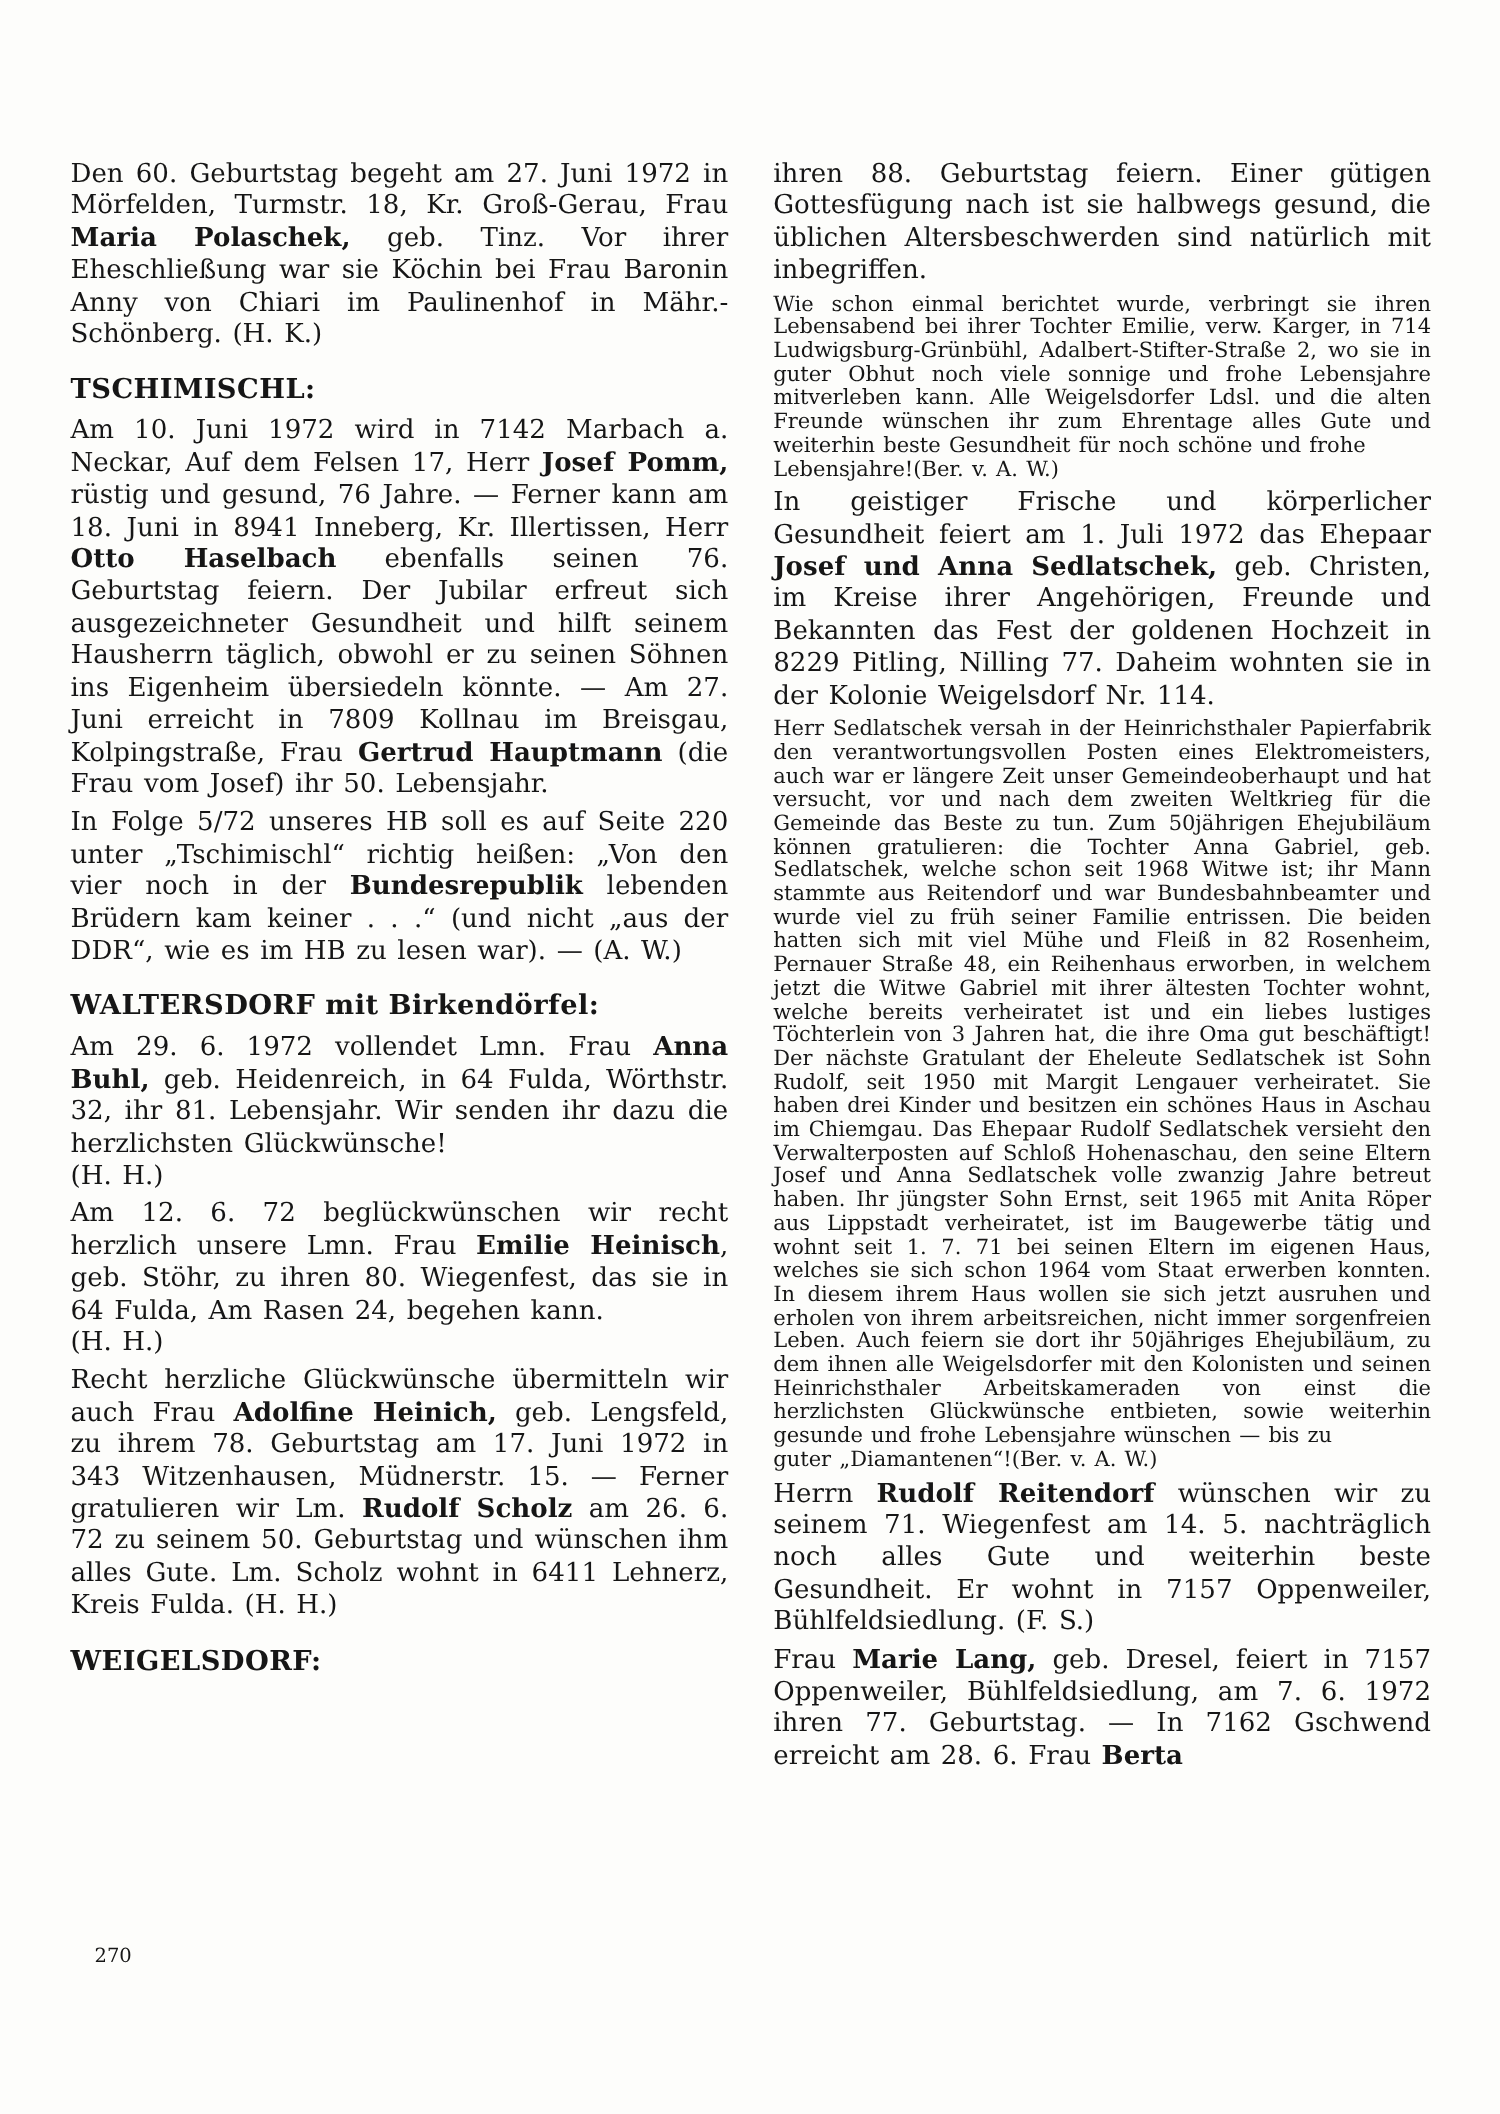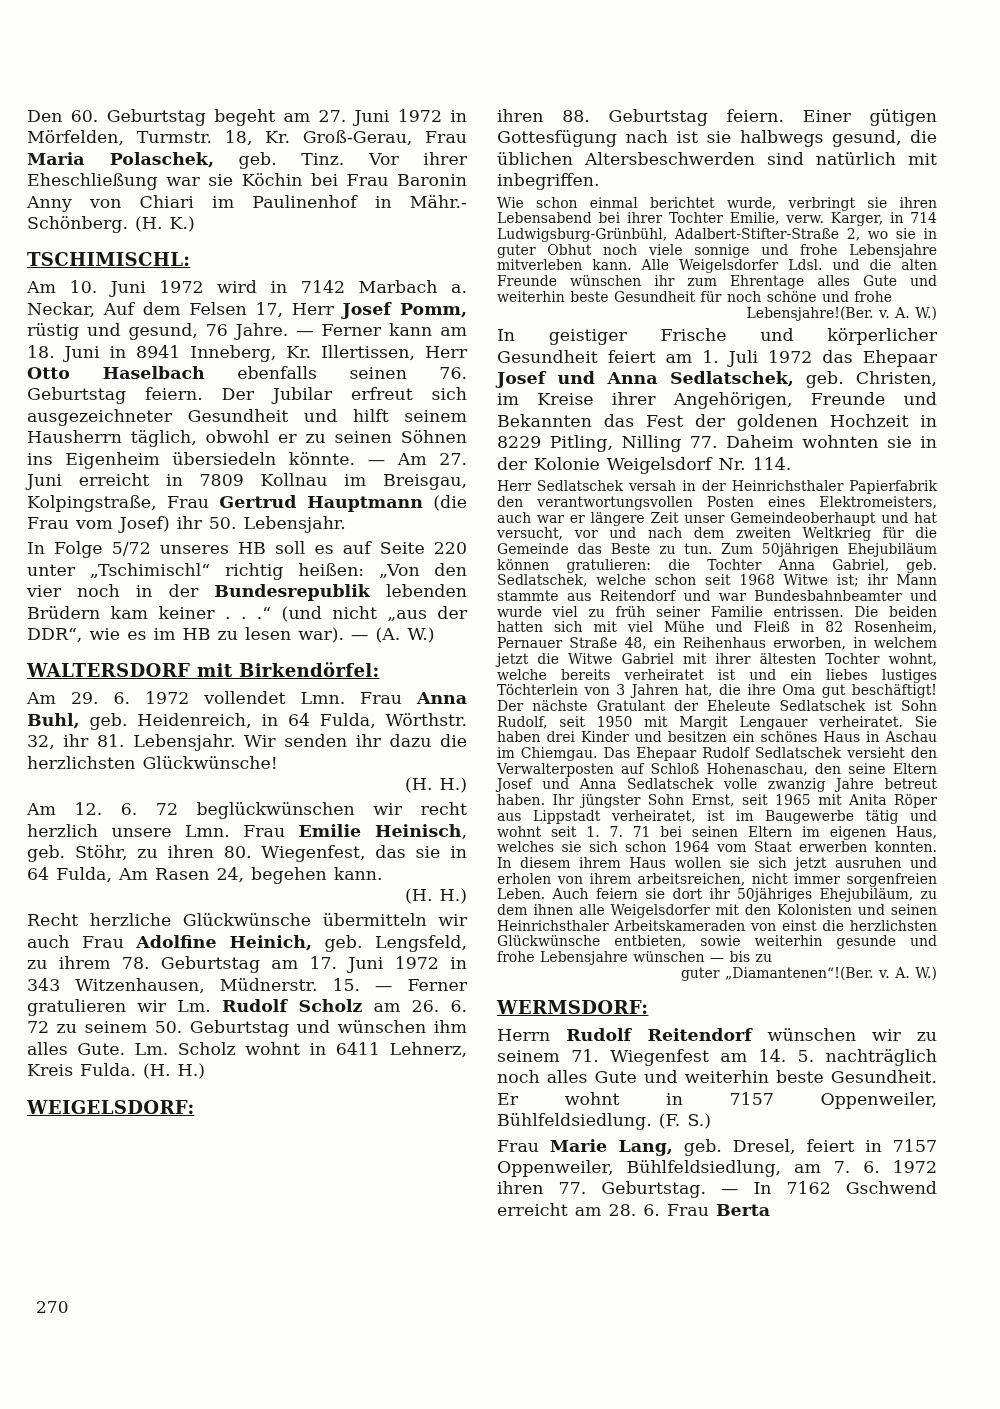--- a/index.html
+++ b/index.html
@@ -12,21 +12,21 @@
     width: 1000px;
     height: 1409px;
     margin: 0 auto;
     background: #fdfdfb;
     color: #161616;
     overflow: hidden;
   }
   .columns {
     display: flex;
     gap: 30px;
-    padding: 106px 46px 0 27px;
+    padding: 106px 46px 0 47px;
   }
   .col { width: 440px; }
   p { margin: 0; }
   .para {
     font-size: 17.4px;
     line-height: 21.4px;
     text-align: justify;
     margin-bottom: 4px;
     word-spacing: 1.5px;
   }
@@ -38,31 +38,30 @@
     margin: 1px 0 4px 0;
     word-spacing: 1px;
   }
   .heading {
     font-size: 18.2px;
     line-height: 22px;
     font-weight: bold;
     letter-spacing: 0.3px;
     margin: 15px 0 6px 0;
     text-align: left;
-    text-decoration: underline;
   }
   .tail {
     display: flex;
-    justify-content: flex-end;
+    justify-content: flex-start;
   }
   .page-number {
     position: absolute;
-    left: 36px;
+    left: 63px;
     top: 1297px;
-    font-size: 17px;
+    font-size: 13px;
   }
   b { font-weight: bold; }
 </style>
 </head>
 <body>
 
 <div class="page">
   <div class="columns">
     <div class="col">
         <p class="para"><span>Den 60. Geburtstag begeht am 27. Juni 1972 in Mörfelden, Turmstr. 18, Kr. Groß-Gerau, Frau </span><b>Maria Polaschek,</b><span> geb. Tinz. Vor ihrer Eheschließung war sie Köchin bei Frau Baronin Anny von Chiari im Paulinenhof in Mähr.-Schönberg. (H. K.)</span></p>
@@ -85,19 +84,18 @@
         <p class="para"><span>ihren 88. Geburtstag feiern. Einer gütigen Gottesfügung nach ist sie halbwegs gesund, die üblichen Altersbeschwerden sind natürlich mit inbegriffen.</span></p>
         <p class="small"><span>Wie schon einmal berichtet wurde, verbringt sie ihren Lebensabend bei ihrer Tochter Emilie, verw. Karger, in 714 Ludwigsburg-Grünbühl, Adalbert-Stifter-Straße 2, wo sie in guter Obhut noch viele sonnige und frohe Lebensjahre mitverleben kann. Alle Weigelsdorfer Ldsl. und die alten Freunde wünschen ihr zum Ehrentage alles Gute und weiterhin beste Gesundheit für noch schöne und frohe</span><span class="tail">
             <span>Lebensjahre!</span>
             <span>(Ber. v. A. W.)</span>
           </span></p>
         <p class="para"><span>In geistiger Frische und körperlicher Gesundheit feiert am 1. Juli 1972 das Ehepaar </span><b>Josef und Anna Sedlatschek,</b><span> geb. Christen, im Kreise ihrer Angehörigen, Freunde und Bekannten das Fest der goldenen Hochzeit in 8229 Pitling, Nilling 77. Daheim wohnten sie in der Kolonie Weigelsdorf Nr. 114.</span></p>
         <p class="small"><span>Herr Sedlatschek versah in der Heinrichsthaler Papierfabrik den verantwortungsvollen Posten eines Elektromeisters, auch war er längere Zeit unser Gemeindeoberhaupt und hat versucht, vor und nach dem zweiten Weltkrieg für die Gemeinde das Beste zu tun. Zum 50jährigen Ehejubiläum können gratulieren: die Tochter Anna Gabriel, geb. Sedlatschek, welche schon seit 1968 Witwe ist; ihr Mann stammte aus Reitendorf und war Bundesbahnbeamter und wurde viel zu früh seiner Familie entrissen. Die beiden hatten sich mit viel Mühe und Fleiß in 82 Rosenheim, Pernauer Straße 48, ein Reihenhaus erworben, in welchem jetzt die Witwe Gabriel mit ihrer ältesten Tochter wohnt, welche bereits verheiratet ist und ein liebes lustiges Töchterlein von 3 Jahren hat, die ihre Oma gut beschäftigt! Der nächste Gratulant der Eheleute Sedlatschek ist Sohn Rudolf, seit 1950 mit Margit Lengauer verheiratet. Sie haben drei Kinder und besitzen ein schönes Haus in Aschau im Chiemgau. Das Ehepaar Rudolf Sedlatschek versieht den Verwalterposten auf Schloß Hohenaschau, den seine Eltern Josef und Anna Sedlatschek volle zwanzig Jahre betreut haben. Ihr jüngster Sohn Ernst, seit 1965 mit Anita Röper aus Lippstadt verheiratet, ist im Baugewerbe tätig und wohnt seit 1. 7. 71 bei seinen Eltern im eigenen Haus, welches sie sich schon 1964 vom Staat erwerben konnten. In diesem ihrem Haus wollen sie sich jetzt ausruhen und erholen von ihrem arbeitsreichen, nicht immer sorgenfreien Leben. Auch feiern sie dort ihr 50jähriges Ehejubiläum, zu dem ihnen alle Weigelsdorfer mit den Kolonisten und seinen Heinrichsthaler Arbeitskameraden von einst die herzlichsten Glückwünsche entbieten, sowie weiterhin gesunde und frohe Lebensjahre wünschen — bis zu</span><span class="tail">
             <span>guter „Diamantenen“!</span>
             <span>(Ber. v. A. W.)</span>
           </span></p>
-        <p class="heading">WERMSDORF:</p>
         <p class="para"><span>Herrn </span><b>Rudolf Reitendorf</b><span> wünschen wir zu seinem 71. Wiegenfest am 14. 5. nachträglich noch alles Gute und weiterhin beste Gesundheit. Er wohnt in 7157 Oppenweiler, Bühlfeldsiedlung. (F. S.)</span></p>
         <p class="para"><span>Frau </span><b>Marie Lang,</b><span> geb. Dresel, feiert in 7157 Oppenweiler, Bühlfeldsiedlung, am 7. 6. 1972 ihren 77. Geburtstag. — In 7162 Gschwend erreicht am 28. 6. Frau </span><b>Berta</b></p>
       </div>
   </div>
   <div class="page-number">270</div>
 </div>
 
 </body></html>

